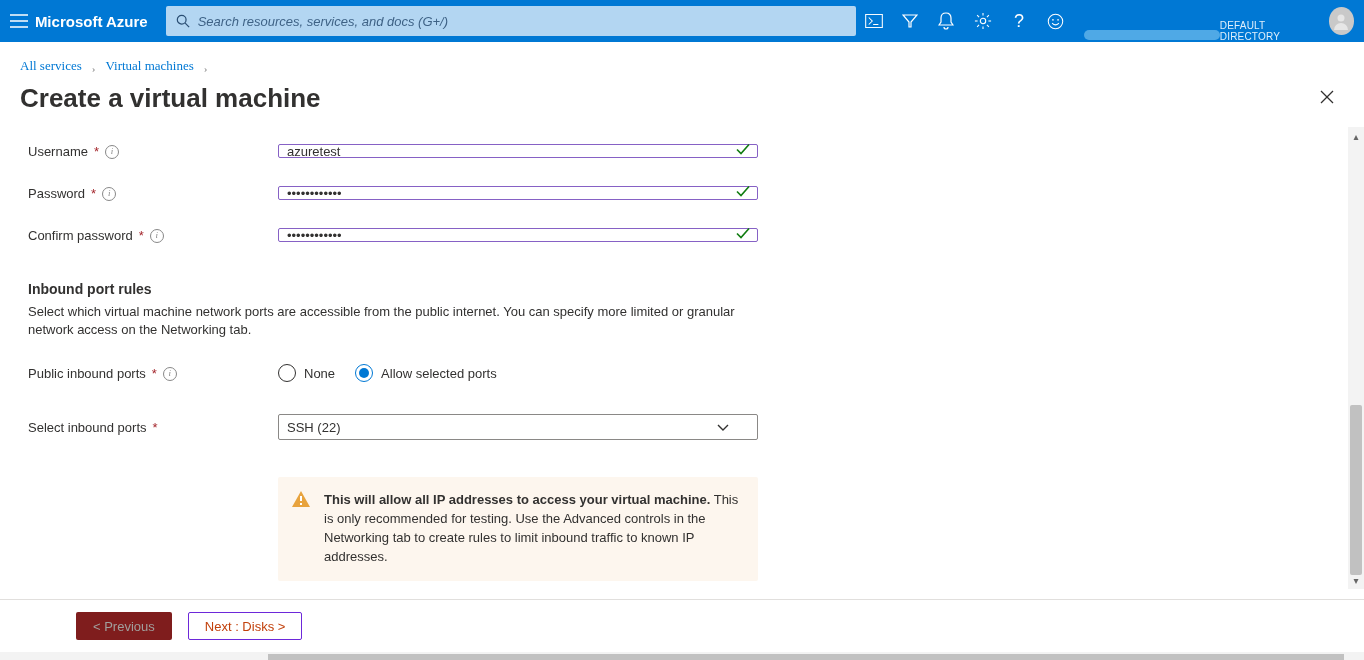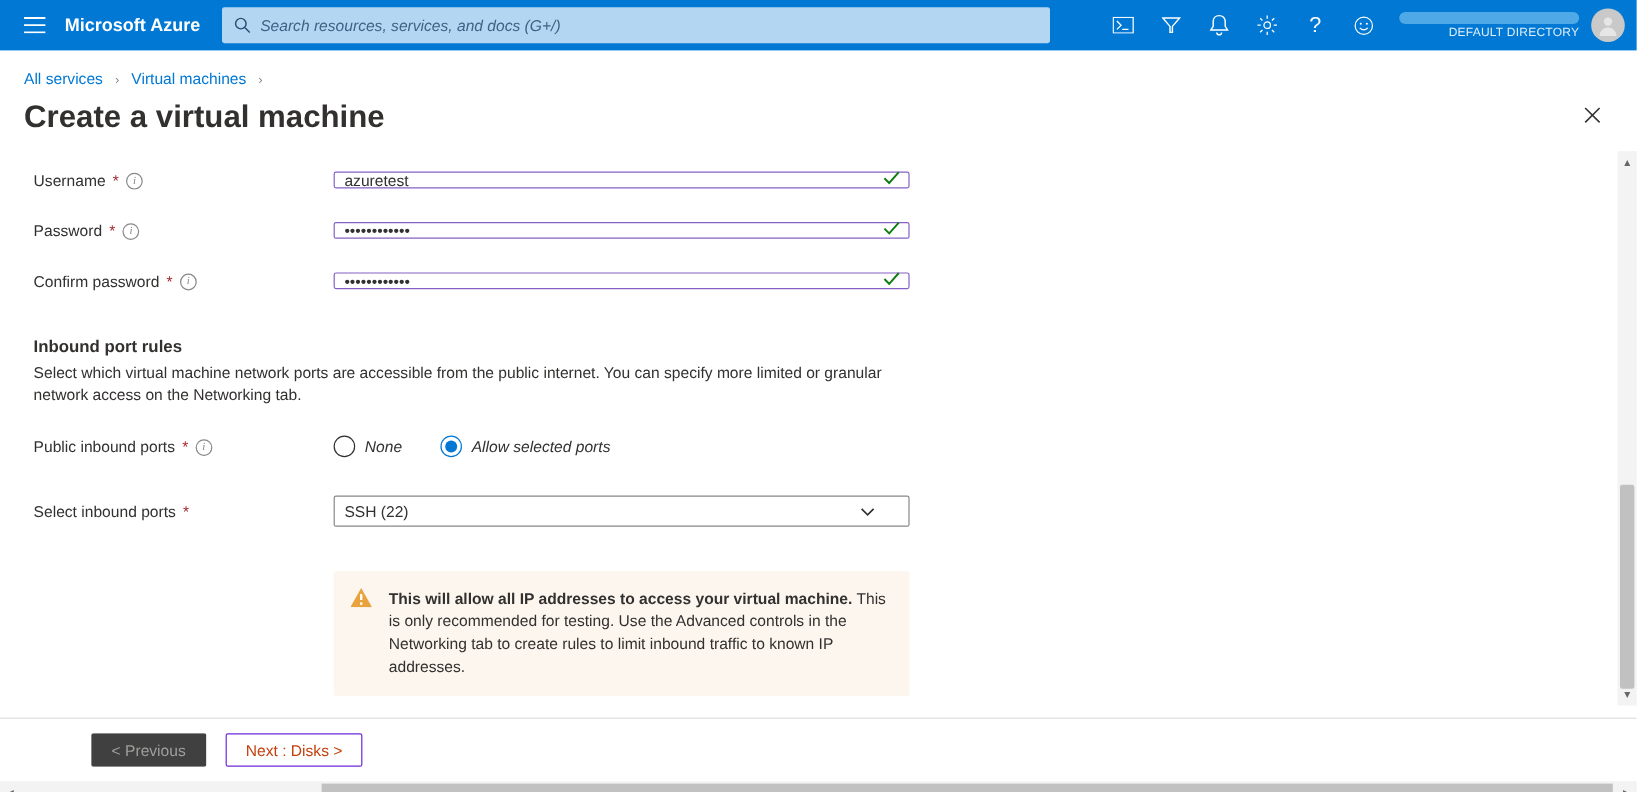--- a/index.html
+++ b/index.html
@@ -7,26 +7,26 @@
   
   .topbar { background: #0078d4; height: 42px; display: flex; align-items: center; color: #fff; padding: 0 8px; }
   .topbar .hamburger-wrap { width:42px; display:flex; align-items:center; justify-content:center;}
   .brand { font-weight:600; font-size:15px; padding:0 12px 0 4px; white-space:nowrap;}
   .search-wrap { flex: 0 0 690px; margin-left: 6px; }
   .search { width:100%; height:30px; background:#b3d6f2; border:none; border-radius:2px; display:flex; align-items:center; padding:0 10px; color:#40668c;}
   .search input { background:transparent; border:none; outline:none; flex:1; font-size:13px; color:#40668c; font-style: italic;}
   .search input::placeholder { color:#2a4e73; opacity:.85; font-style: italic; }
   .top-icons { display:flex; align-items:center; gap:0; margin-left:auto;}
   .top-icons .tbtn { width:40px; height:42px; display:flex; align-items:center; justify-content:center; cursor:pointer;}
-  .account { display:flex; flex-direction:column; align-items:flex-end; justify-content:center; height:42px; padding:0 6px 0 10px; min-width:160px; }
+  .account { display:flex; flex-direction:row; align-items:flex-end; justify-content:center; height:42px; padding:0 6px 0 10px; min-width:160px; }
   .account .line1 { background:#4fa9e6; height:10px; width:150px; border-radius:5px; margin-bottom:2px;}
   .account .line2 { font-size:10px; color:#dfeffb; letter-spacing:.2px;}
   .avatar { width:28px; height:28px; border-radius:50%; background:#c9c9c9; display:flex; align-items:center; justify-content:center; margin-left:4px; margin-right:2px;}
   
-  .breadcrumb { display:flex; align-items:flex-end; gap:10px; padding:16px 20px 4px 20px; font-size:13px;}
+  .breadcrumb { display:flex; align-items:flex-end; gap:10px; padding:16px 20px 4px 20px; font-size:13px;font-family:Liberation Serif, serif;}
   .breadcrumb a { color:#0078d4; text-decoration:none; }
   .breadcrumb .chev { color:#888; font-size:11px;}
   
   .title-row { display:flex; align-items:center; padding: 4px 20px 12px 20px;}
   .title-row h1 { font-weight:600; font-size:26px; color:#323130; flex:1;}
   .close-x { font-size:18px; color:#323130; cursor:pointer; padding:6px 10px;}
   
   .content-wrap { position:relative; height: calc(660px - 42px - 34px - 48px - 52px - 22px);  }
   .content { position:absolute; inset:0; overflow:hidden; padding: 4px 20px 0 28px;}
   .vscroll { position:absolute; right:0; top:0; bottom:0; width:16px; background:#f3f3f3; display:flex; flex-direction:column; align-items:center;}
@@ -38,40 +38,40 @@
   .row .label-col { width:250px; display:flex; align-items:flex-end; gap:6px; font-size:13px; color:#323130;}
   .req { color:#a4262c; }
   .info-ic { width:14px; height:14px; border:1px solid #888; border-radius:50%; display:inline-flex; align-items:center; justify-content:center; color:#888; font-size:9px; font-style: italic; font-family: Georgia, serif; line-height:1;}
   .field-col { width:480px; position:relative;}
   .tinput { width:100%; height:14px; border:1px solid #8661c5; border-radius:2px; padding:2px 28px 2px 8px; font-size:13px; color:#323130; background:#fff;}
   .valid-check { position:absolute; right:8px; top:50%; transform:translateY(-50%); color:#107c10; }
   
   .section-hd { font-weight:600; font-size:14px; margin:26px 0 6px 0;}
   .section-desc { max-width:720px; color:#323130; font-size:13px; line-height:1.4; margin-bottom:14px;}
   
-  .radio-group { display:flex; align-items:flex-end; gap:32px;font-style:italic;}
+  .radio-group { display:flex; align-items:flex-end; gap:20px;}
   .radio { display:flex; align-items:center; gap:8px; cursor:pointer;}
   .radio .outer { width:18px; height:18px; border:1px solid #323130; border-radius:50%; display:flex; align-items:center; justify-content:center;}
   .radio.selected .outer { border-color:#0078d4;}
   .radio .inner { width:10px; height:10px; border-radius:50%; background:#0078d4; display:none;}
   .radio.selected .inner { display:block;}
   
   .dropdown { width:100%; height:26px; border:1px solid #8a8886; border-radius:2px; padding:2px 28px 2px 8px; font-size:13px; background:#fff; display:flex; align-items:center; justify-content:space-between; cursor:pointer;}
   .dropdown .chev { color:#323130; }
   
   .warning { background:#fdf6ee; border-radius:2px; padding:14px 16px 14px 46px; position:relative; margin-top:28px; width:480px; font-size:13px; line-height:1.45;}
   .warning .wicon { position:absolute; left:14px; top:14px; }
   .warning b { font-weight:600;}
   
   .divider { border-top:1px solid #e1dfdd; margin-top:10px;}
   .footer { height:52px; display:flex; align-items:center; gap:16px; padding:0 20px;}
   .btn { height:28px; padding:0 16px; font-size:13px; border:1px solid transparent; cursor:pointer; display:inline-flex; align-items:center; justify-content:center; border-radius:2px;}
   .btn.primary { background:#0078d4; color:#fff; font-weight:600; min-width:140px;}
   .btn.secondary { background:#fff; color:#c2410c; border:1px solid #6d28d9; min-width:110px;}
-  .btn.disabled { background:#404040; color:#a19f9d; border:1px solid transparent; cursor:default;}
+  .btn.disabled { background:#7f1d1d; color:#a19f9d; border:1px solid transparent; cursor:default;}
   
   .hstrip { height:18px; background:#f3f3f3; display:flex; align-items:center;}
   .hstrip .harrow { width:18px; height:18px; display:flex; align-items:center; justify-content:center; color:#666; font-size:10px;}
   .hstrip .htrack { flex:1; height:18px; position:relative; }
   .hstrip .hthumb { position:absolute; top:2px; bottom:2px; left:250px; right:2px; background:#c1c1c1;}
   svg.ic { display:block; }
 </style>
 </head>
 <body>
 

